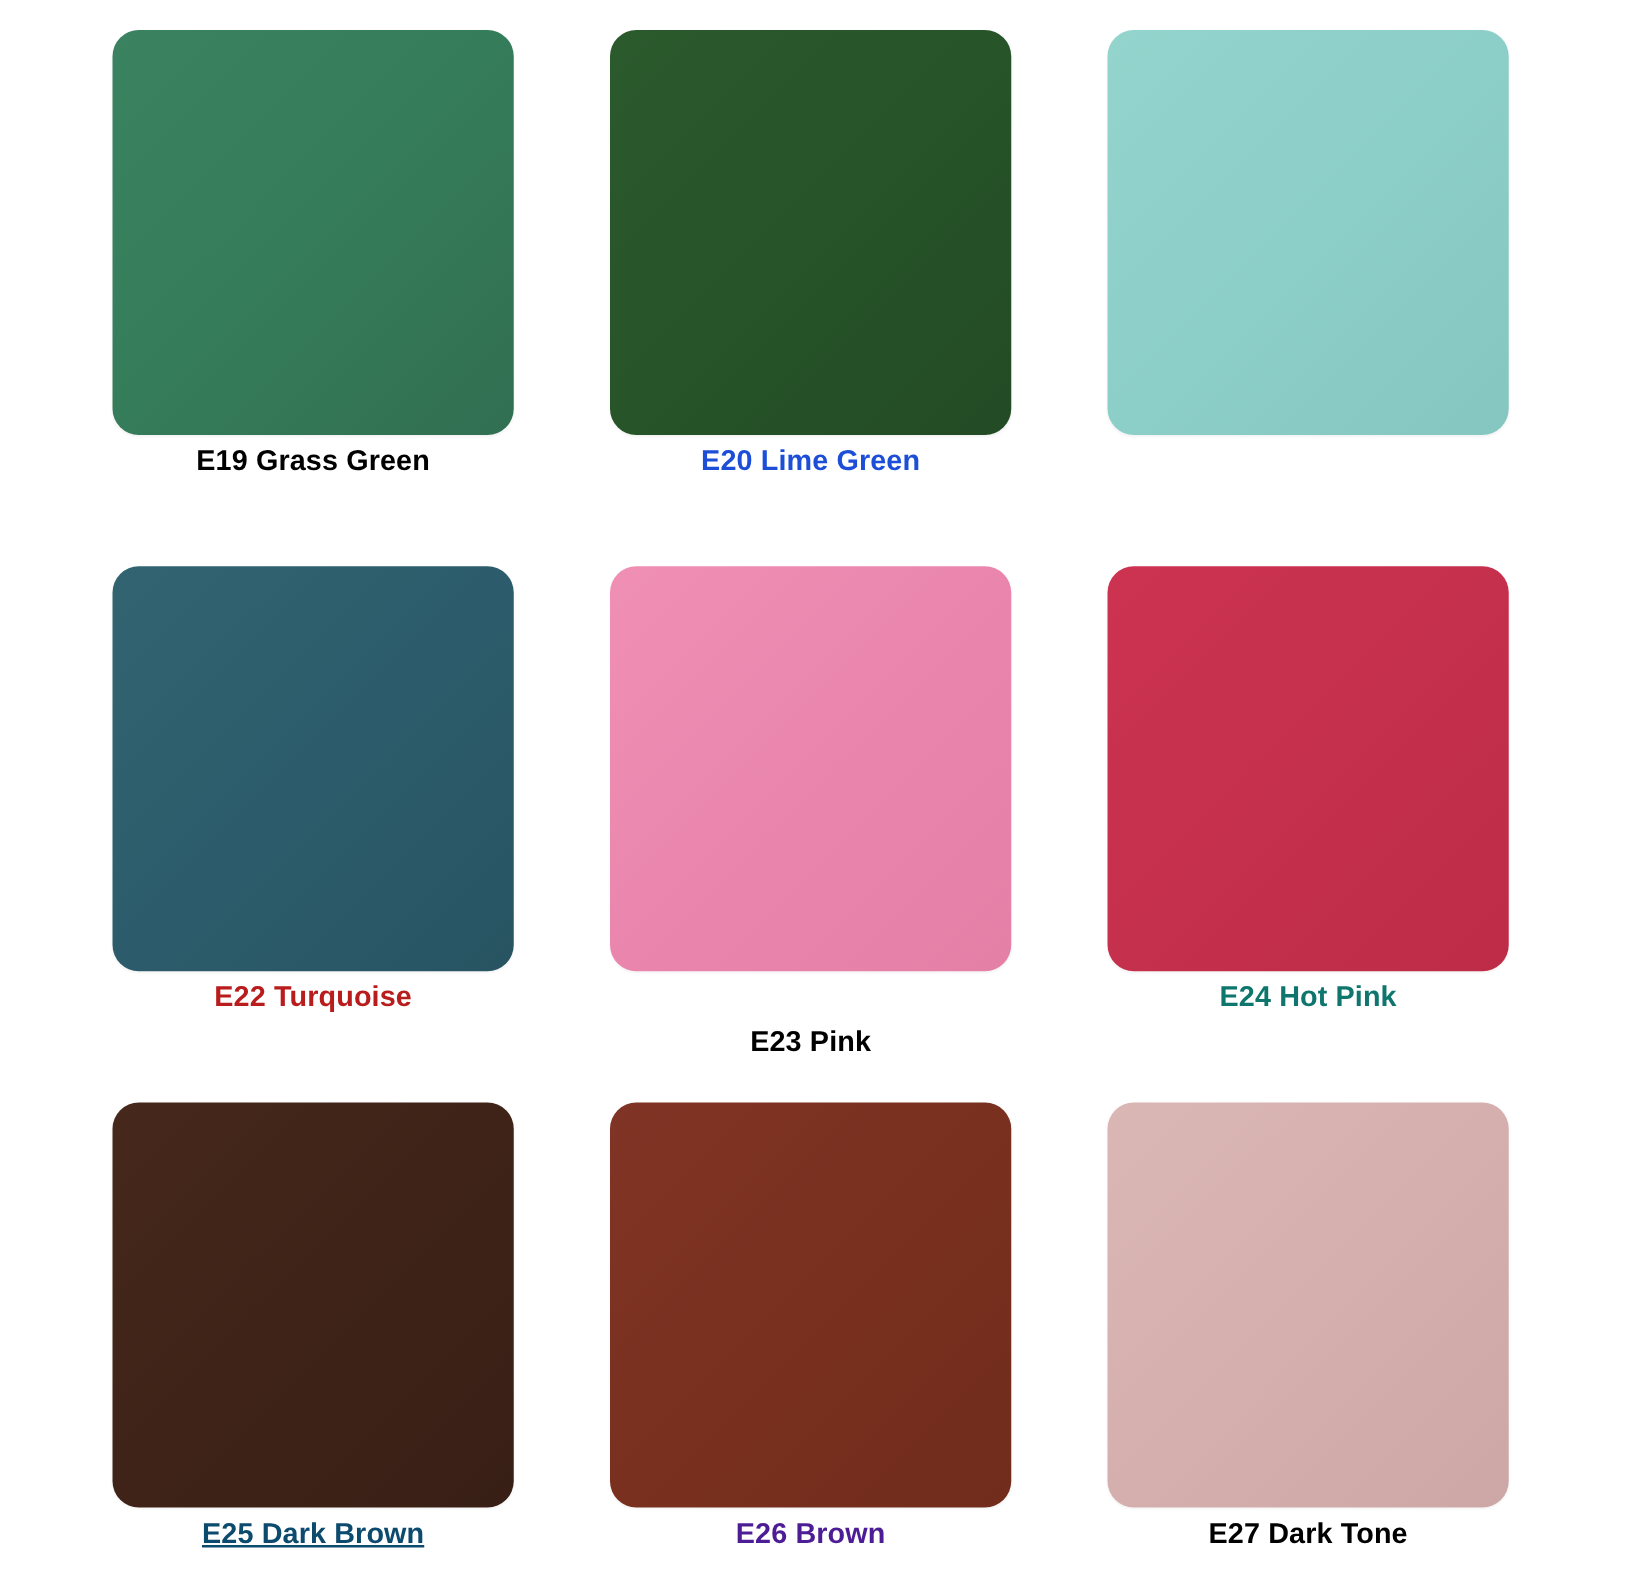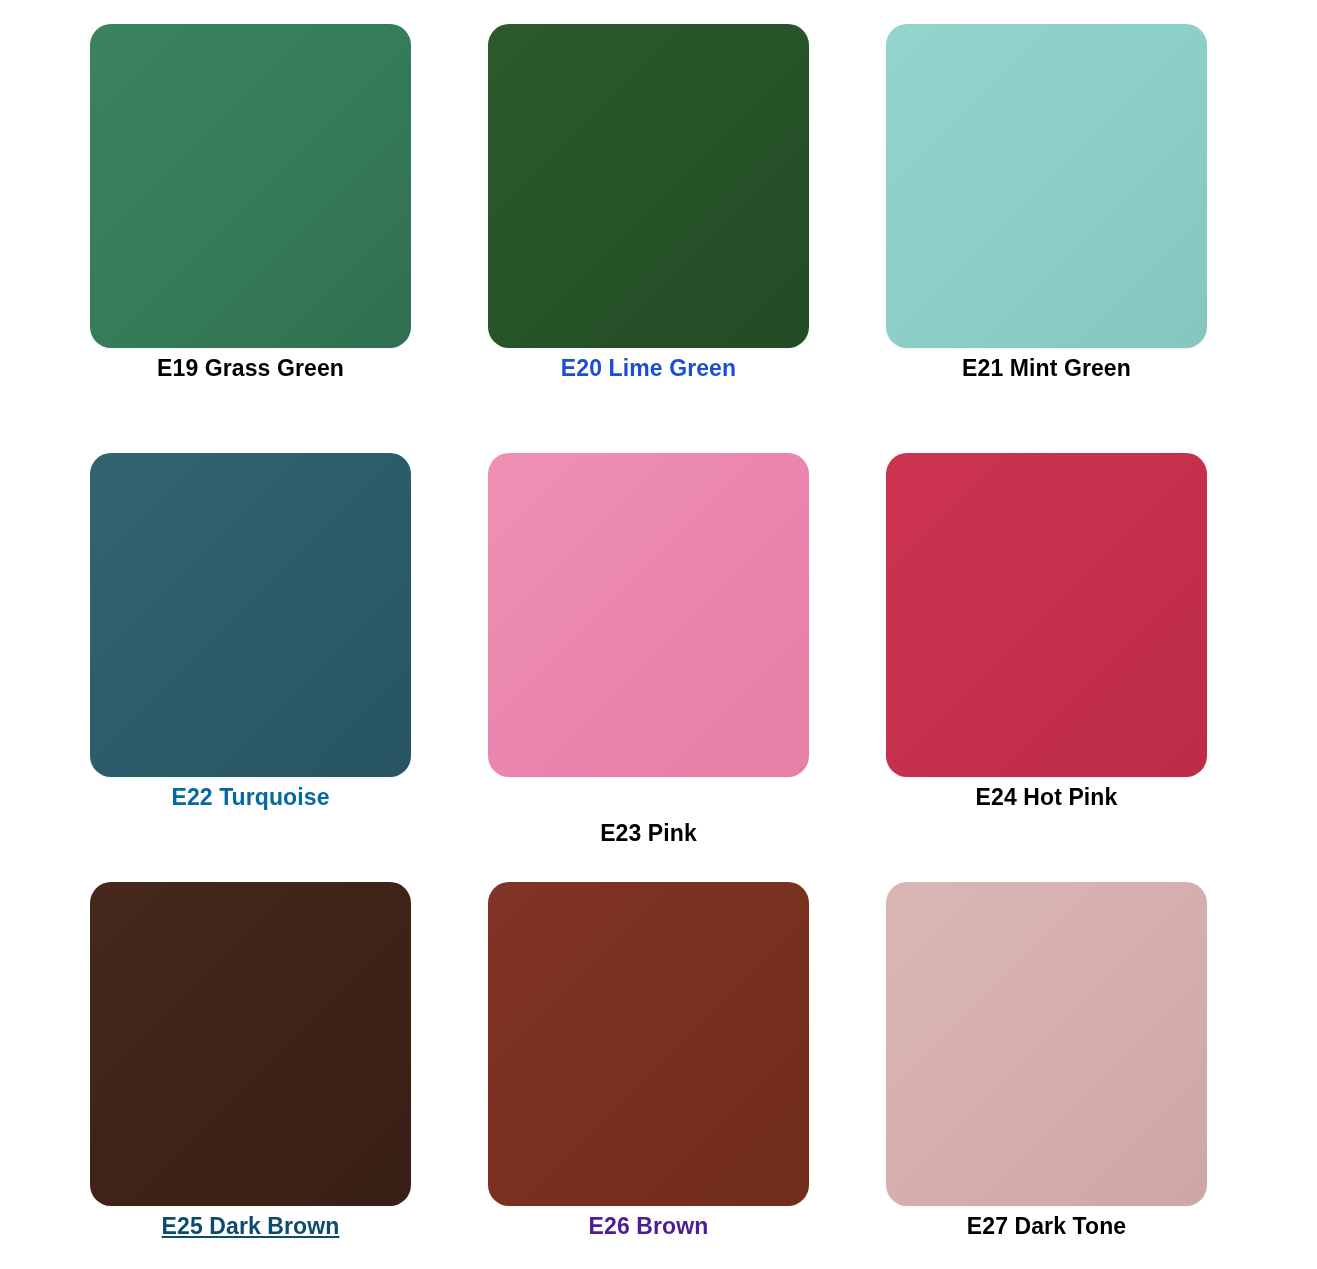--- a/index.html
+++ b/index.html
@@ -61,33 +61,32 @@
     <div class="swatch-cell">
       <div class="swatch-chip" style="background: linear-gradient(135deg, rgb(58, 130, 96) 0%, rgb(53, 124, 90) 50%, rgb(49, 111, 81) 100%);"></div>
       <div class="swatch-label" style="color: rgb(0, 0, 0);">E19 Grass Green</div>
     </div>
     <div class="swatch-cell">
       <div class="swatch-chip" style="background: linear-gradient(135deg, rgb(43, 90, 45) 0%, rgb(39, 84, 41) 50%, rgb(35, 75, 37) 100%);"></div>
       <div class="swatch-label" style="color: #1d4ed8;">E20 Lime Green</div>
     </div>
     <div class="swatch-cell">
       <div class="swatch-chip" style="background: linear-gradient(135deg, rgb(147, 212, 205) 0%, rgb(140, 207, 200) 50%, rgb(133, 199, 192) 100%);"></div>
-      <div class="swatch-label" style="color: rgb(0, 0, 0);">E21 Mint Green</div>
     </div>
     <div class="swatch-cell">
       <div class="swatch-chip" style="background: linear-gradient(135deg, rgb(49, 100, 112) 0%, rgb(44, 92, 107) 50%, rgb(40, 84, 98) 100%);"></div>
-      <div class="swatch-label" style="color: #0369a1;">E22 Turquoise</div>
+      <div class="swatch-label" style="color: #b91c1c;">E22 Turquoise</div>
     </div>
     <div class="swatch-cell">
       <div class="swatch-chip" style="background: linear-gradient(135deg, rgb(240, 143, 180) 0%, rgb(234, 134, 173) 50%, rgb(228, 127, 166) 100%);"></div>
       <div class="swatch-label" style="color: rgb(0, 0, 0); margin-top: 36px;">E23 Pink</div>
     </div>
     <div class="swatch-cell">
       <div class="swatch-chip" style="background: linear-gradient(135deg, rgb(204, 51, 81) 0%, rgb(197, 48, 76) 50%, rgb(189, 44, 71) 100%);"></div>
-      <div class="swatch-label" style="color: #000000;">E24 Hot Pink</div>
+      <div class="swatch-label" style="color: #0f766e;">E24 Hot Pink</div>
     </div>
     <div class="swatch-cell">
       <div class="swatch-chip" style="background: linear-gradient(135deg, rgb(70, 40, 28) 0%, rgb(63, 35, 24) 50%, rgb(56, 31, 21) 100%);"></div>
       <div class="swatch-label" style="color: #0c4a6e; text-decoration: underline;">E25 Dark Brown</div>
     </div>
     <div class="swatch-cell">
       <div class="swatch-chip" style="background: linear-gradient(135deg, rgb(128, 52, 37) 0%, rgb(121, 48, 31) 50%, rgb(113, 44, 27) 100%);"></div>
       <div class="swatch-label" style="color: #4c1d95;">E26 Brown</div>
     </div>
     <div class="swatch-cell">

